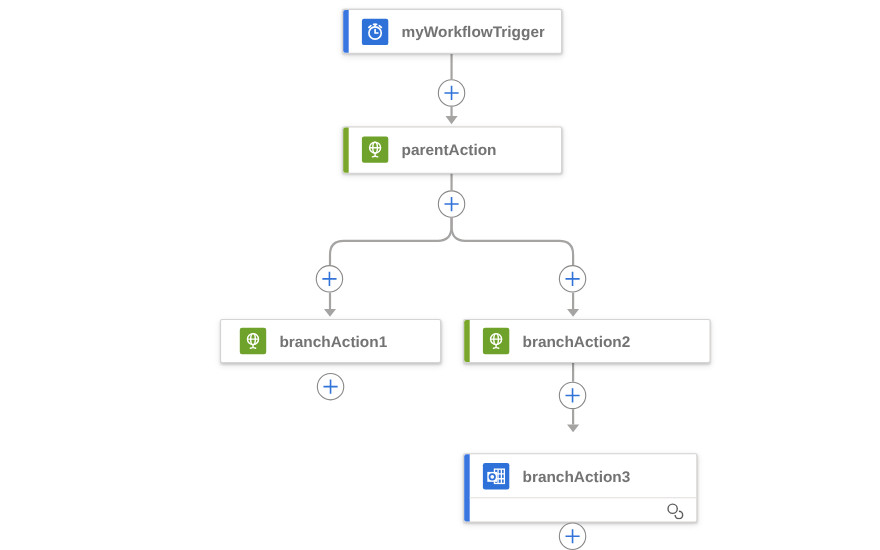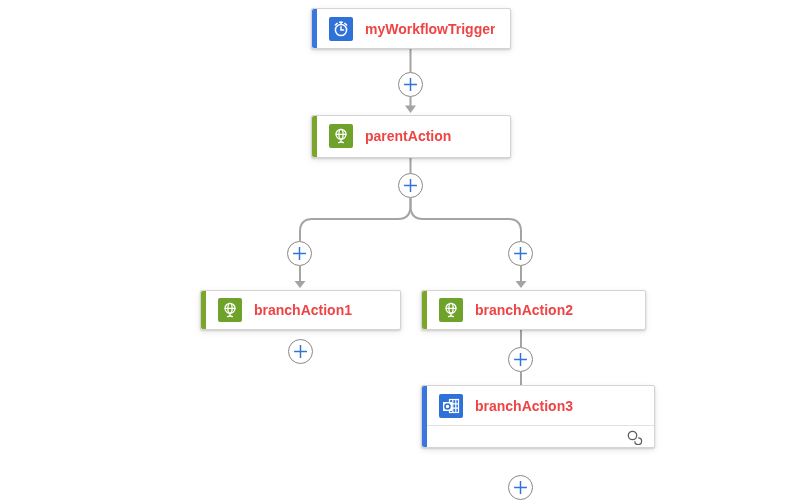--- a/index.html
+++ b/index.html
@@ -49,21 +49,21 @@
     border-radius: 2px;
     display: flex; align-items: center; justify-content: center;
   }
   .node-icon.blue  { background: #2e71d8; }
   .node-icon.green { background: #6fa22a; }
 
   .node-label {
     margin-left: 12px;
     font-size: 14px;
     font-weight: bold;
-    color: #ef4444;
+    color: #737373;
     white-space: nowrap;
     overflow: hidden;
     text-overflow: ellipsis;
   }
 
   .footer-row {
     height: 22px;
     border-top: 1px solid #e3e1df;
     display: flex;
     align-items: center;
@@ -77,23 +77,23 @@
     border-radius: 50%;
     background: #ffffff;
     border: 1px solid #8a8886;
     display: flex; align-items: center; justify-content: center;
     cursor: pointer;
   }
 
   
   #node-trigger  { left: 311px; top:   8px; width: 200px; height: 41px; }
   #node-parent   { left: 311px; top: 115px; width: 200px; height: 43px; }
-  #node-branch1  { left: 200px; top: 290px; width: 201px; height: 40px; }
+  #node-branch1  { left: 200px; top: 290px; width: 201px; height: 40px; align-items: center; }
   #node-branch2  { left: 421px; top: 290px; width: 225px; height: 40px; }
-  #node-branch3  { left: 421px; top: 385px; width: 234px; height: 63px; }
+  #node-branch3  { left: 421px; top: 412px; width: 213px; height: 63px; }
 
   #plus-1 { left: 398px; top:  72px; }
   #plus-2 { left: 398px; top: 173px; }
   #plus-3 { left: 287px; top: 241px; }
   #plus-4 { left: 508px; top: 241px; }
   #plus-5 { left: 288px; top: 339px; }
   #plus-6 { left: 508px; top: 347px; }
   #plus-7 { left: 508px; top: 475px; }
 </style>
 </head>

